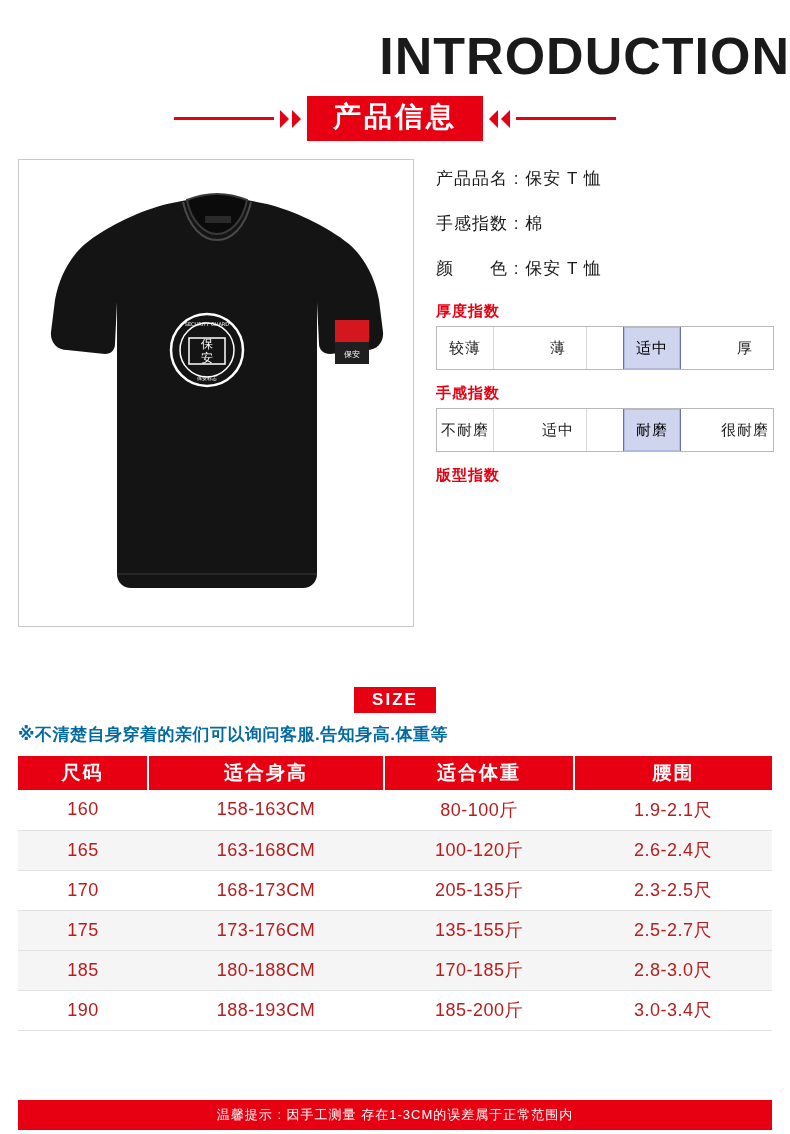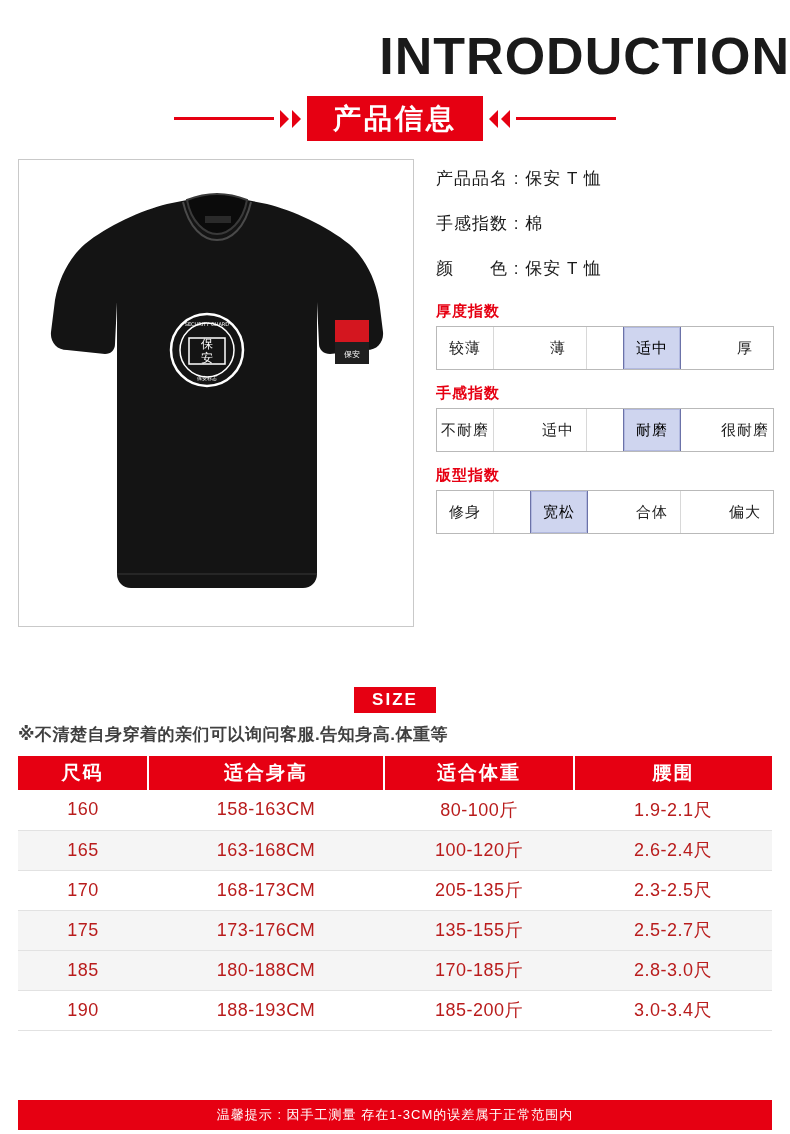--- a/index.html
+++ b/index.html
@@ -26,20 +26,21 @@
     color: #1a1a1a;
     margin: 26px 0 10px 0;
     font-family: "Liberation Sans", sans-serif;
   }
   .subtitle-row {
     display: flex;
     align-items: center;
     justify-content: center;
     gap: 0px;
     margin-bottom: 18px;
+    font-family: Liberation Mono, monospace;
   }
   .sub-line {
     width: 100px;
     height: 3px;
     background: #e60012;
   }
   .chev {
     display: flex;
     align-items: center;
     gap: 3px;
@@ -145,21 +146,21 @@
     color: #ffffff;
     font-size: 17px;
     font-weight: bold;
     letter-spacing: 2px;
     padding: 3px 18px;
   }
   .note-line {
     padding: 0 18px;
     font-size: 17px;
     font-weight: bold;
-    color: #404040;
+    color: #0369a1;
     margin-bottom: 10px;
     letter-spacing: 0.5px;
   }
 
   table.size-table {
     width: 754px;
     margin: 0 18px;
     border-collapse: collapse;
     table-layout: fixed;
   }
@@ -271,26 +272,20 @@
         <div class="idx-box">
           <div class="idx-cell">不耐磨</div>
           <div class="idx-cell">适中</div>
           <div class="idx-cell active">耐磨</div>
           <div class="idx-cell">很耐磨</div>
         </div>
       </div>
 
       <div class="idx-group">
         <div class="idx-label">版型指数</div>
-        <div class="idx-box">
-          <div class="idx-cell">修身</div>
-          <div class="idx-cell active">宽松</div>
-          <div class="idx-cell">合体</div>
-          <div class="idx-cell">偏大</div>
-        </div>
       </div>
     </div>
   </div>
 
   <div class="size-badge-wrap">
     <span class="size-badge">SIZE</span>
   </div>
 
   <div class="note-line">※不清楚自身穿着的亲们可以询问客服.告知身高.体重等</div>
 

